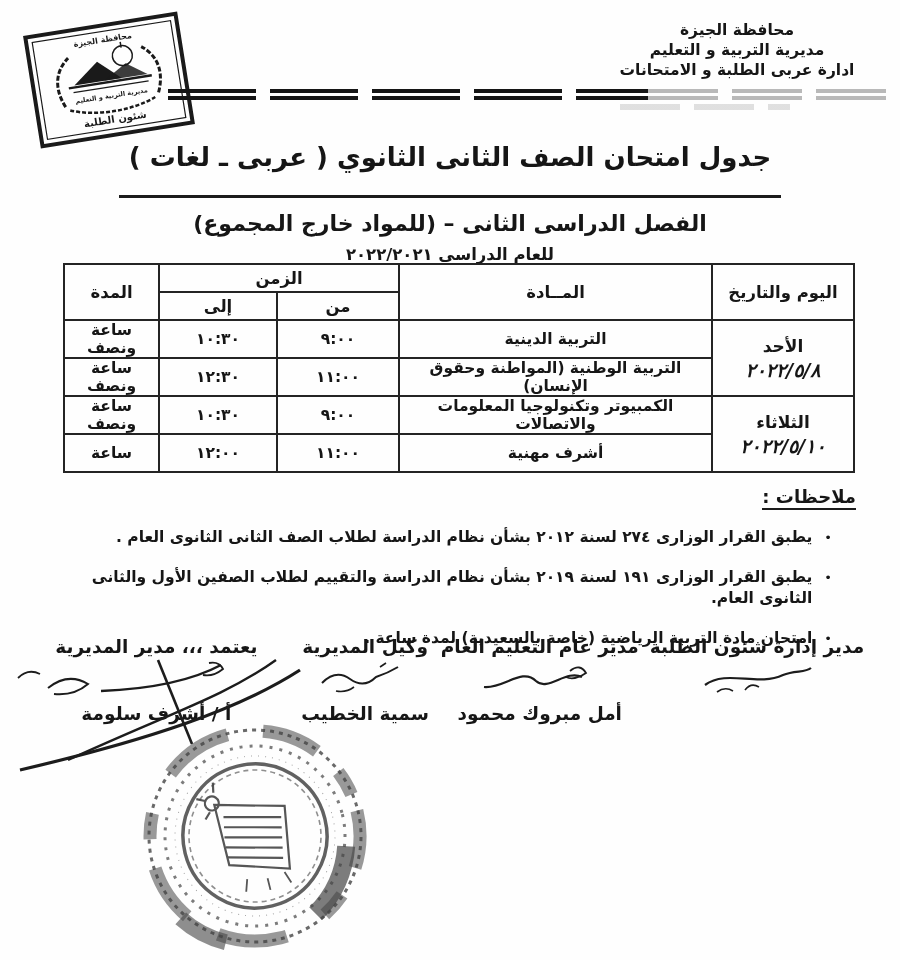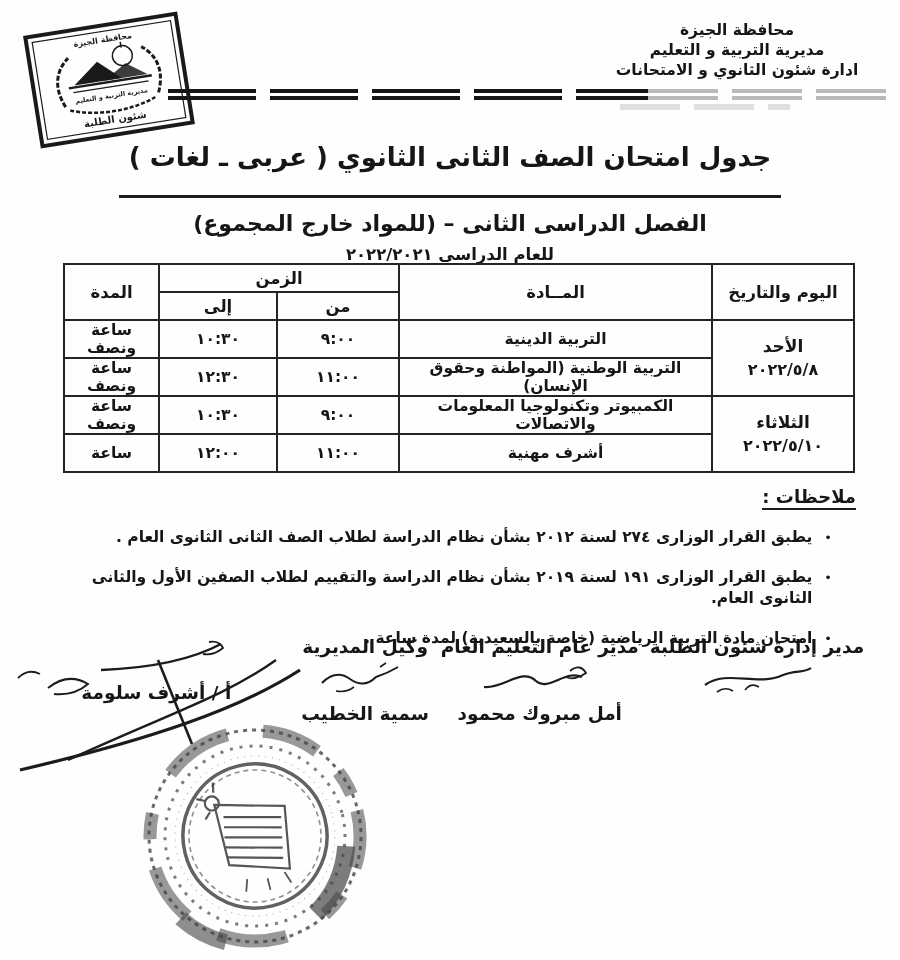--- a/index.html
+++ b/index.html
@@ -55,21 +55,21 @@
     border-collapse:collapse;table-layout:fixed;
   }
   .exam-table th,.exam-table td{
     border:2px solid #242424;
     font-weight:bold;text-align:center;vertical-align:middle;
     padding:0 4px;
   }
   .exam-table th{font-size:16.5px;height:26px;}
   .exam-table td{font-size:15.5px;height:36px;}
   .exam-table .day-cell{font-size:17px;line-height:24px;}
-  .exam-table .day-cell .date{font-size:16px;letter-spacing:1px;}
+  .exam-table .day-cell .date{font-size:19px;letter-spacing:1px;font-style:italic;}
   
   .notes{position:absolute;top:486px;right:42px;width:820px;}
   .notes-heading{
     display:inline-block;font-size:18px;font-weight:bold;
     border-bottom:2px solid #1c1c1c;padding-bottom:1px;margin-right:2px;
   }
   .note-row{display:flex;align-items:flex-start;margin-top:17px;padding-right:26px;}
   .note-bullet{font-size:13px;line-height:21px;margin-left:12px;}
   .note-text{font-size:15.5px;font-weight:bold;line-height:21px;}
   .note-row + .note-row{margin-top:19px;}
@@ -92,21 +92,21 @@
   .stamp{position:absolute;left:105px;top:718px;width:300px;height:240px;opacity:.88;}
 </style>
 </head>
 <body>
 
 <div class="page">
 
   <div class="org-block">
     <div>محافظة الجيزة</div>
     <div>مديرية التربية و التعليم</div>
-    <div>ادارة شئون الثانوي و الامتحانات</div>
+    <div>ادارة عربى الطلبة و الامتحانات</div>
   </div>
 
   <div class="logo">
     <svg width="158" height="116" viewBox="0 0 158 116">
       <rect x="3" y="3" width="152" height="110" fill="none" stroke="#1a1a1a" stroke-width="4"></rect>
       <rect x="9" y="9" width="140" height="98" fill="none" stroke="#1a1a1a" stroke-width="1.2"></rect>
 
       <text x="79" y="20" text-anchor="middle" font-size="8" font-weight="bold" fill="#1a1a1a">محافظة الجيزة</text>
 
       <path d="M32,78 C24,60 26,42 42,30" fill="none" stroke="#1a1a1a" stroke-width="3" stroke-dasharray="5 2"></path>
@@ -233,20 +233,21 @@
     </div>
     <div class="sig-col sig-c3">
       <div class="sig-title">وكيل المديرية</div>
       <svg class="sig-ink" width="110" height="38" viewBox="0 0 110 38">
         <path d="M12,24 q14,-14 28,-4 t26,-2 q12,-4 22,-10" fill="none" stroke="#1c1c1c" stroke-width="2"></path>
         <path d="M70,8 l6,-4 M26,32 q10,2 18,-4" fill="none" stroke="#1c1c1c" stroke-width="1.6"></path>
       </svg>
       <div class="sig-name">سمية الخطيب</div>
     </div>
     <div class="sig-col sig-c4">
+      <div class="sig-title">يعتمد ،،، مدير المديرية</div>
       <svg class="sig-ink" width="150" height="38" viewBox="0 0 150 38">
         <path d="M140,6 C110,22 70,30 20,32" fill="none" stroke="#1c1c1c" stroke-width="2.4"></path>
         <path d="M128,4 q10,-2 14,6 q-10,8 -20,6" fill="none" stroke="#1c1c1c" stroke-width="1.8"></path>
       </svg>
       <div class="sig-name">أ / أشرف سلومة</div>
     </div>
   </div>
 
   <svg class="scrawl" viewBox="0 0 300 135">
     <path d="M292,22 C230,62 140,92 12,122" fill="none" stroke="#1c1c1c" stroke-width="3.2"></path>

